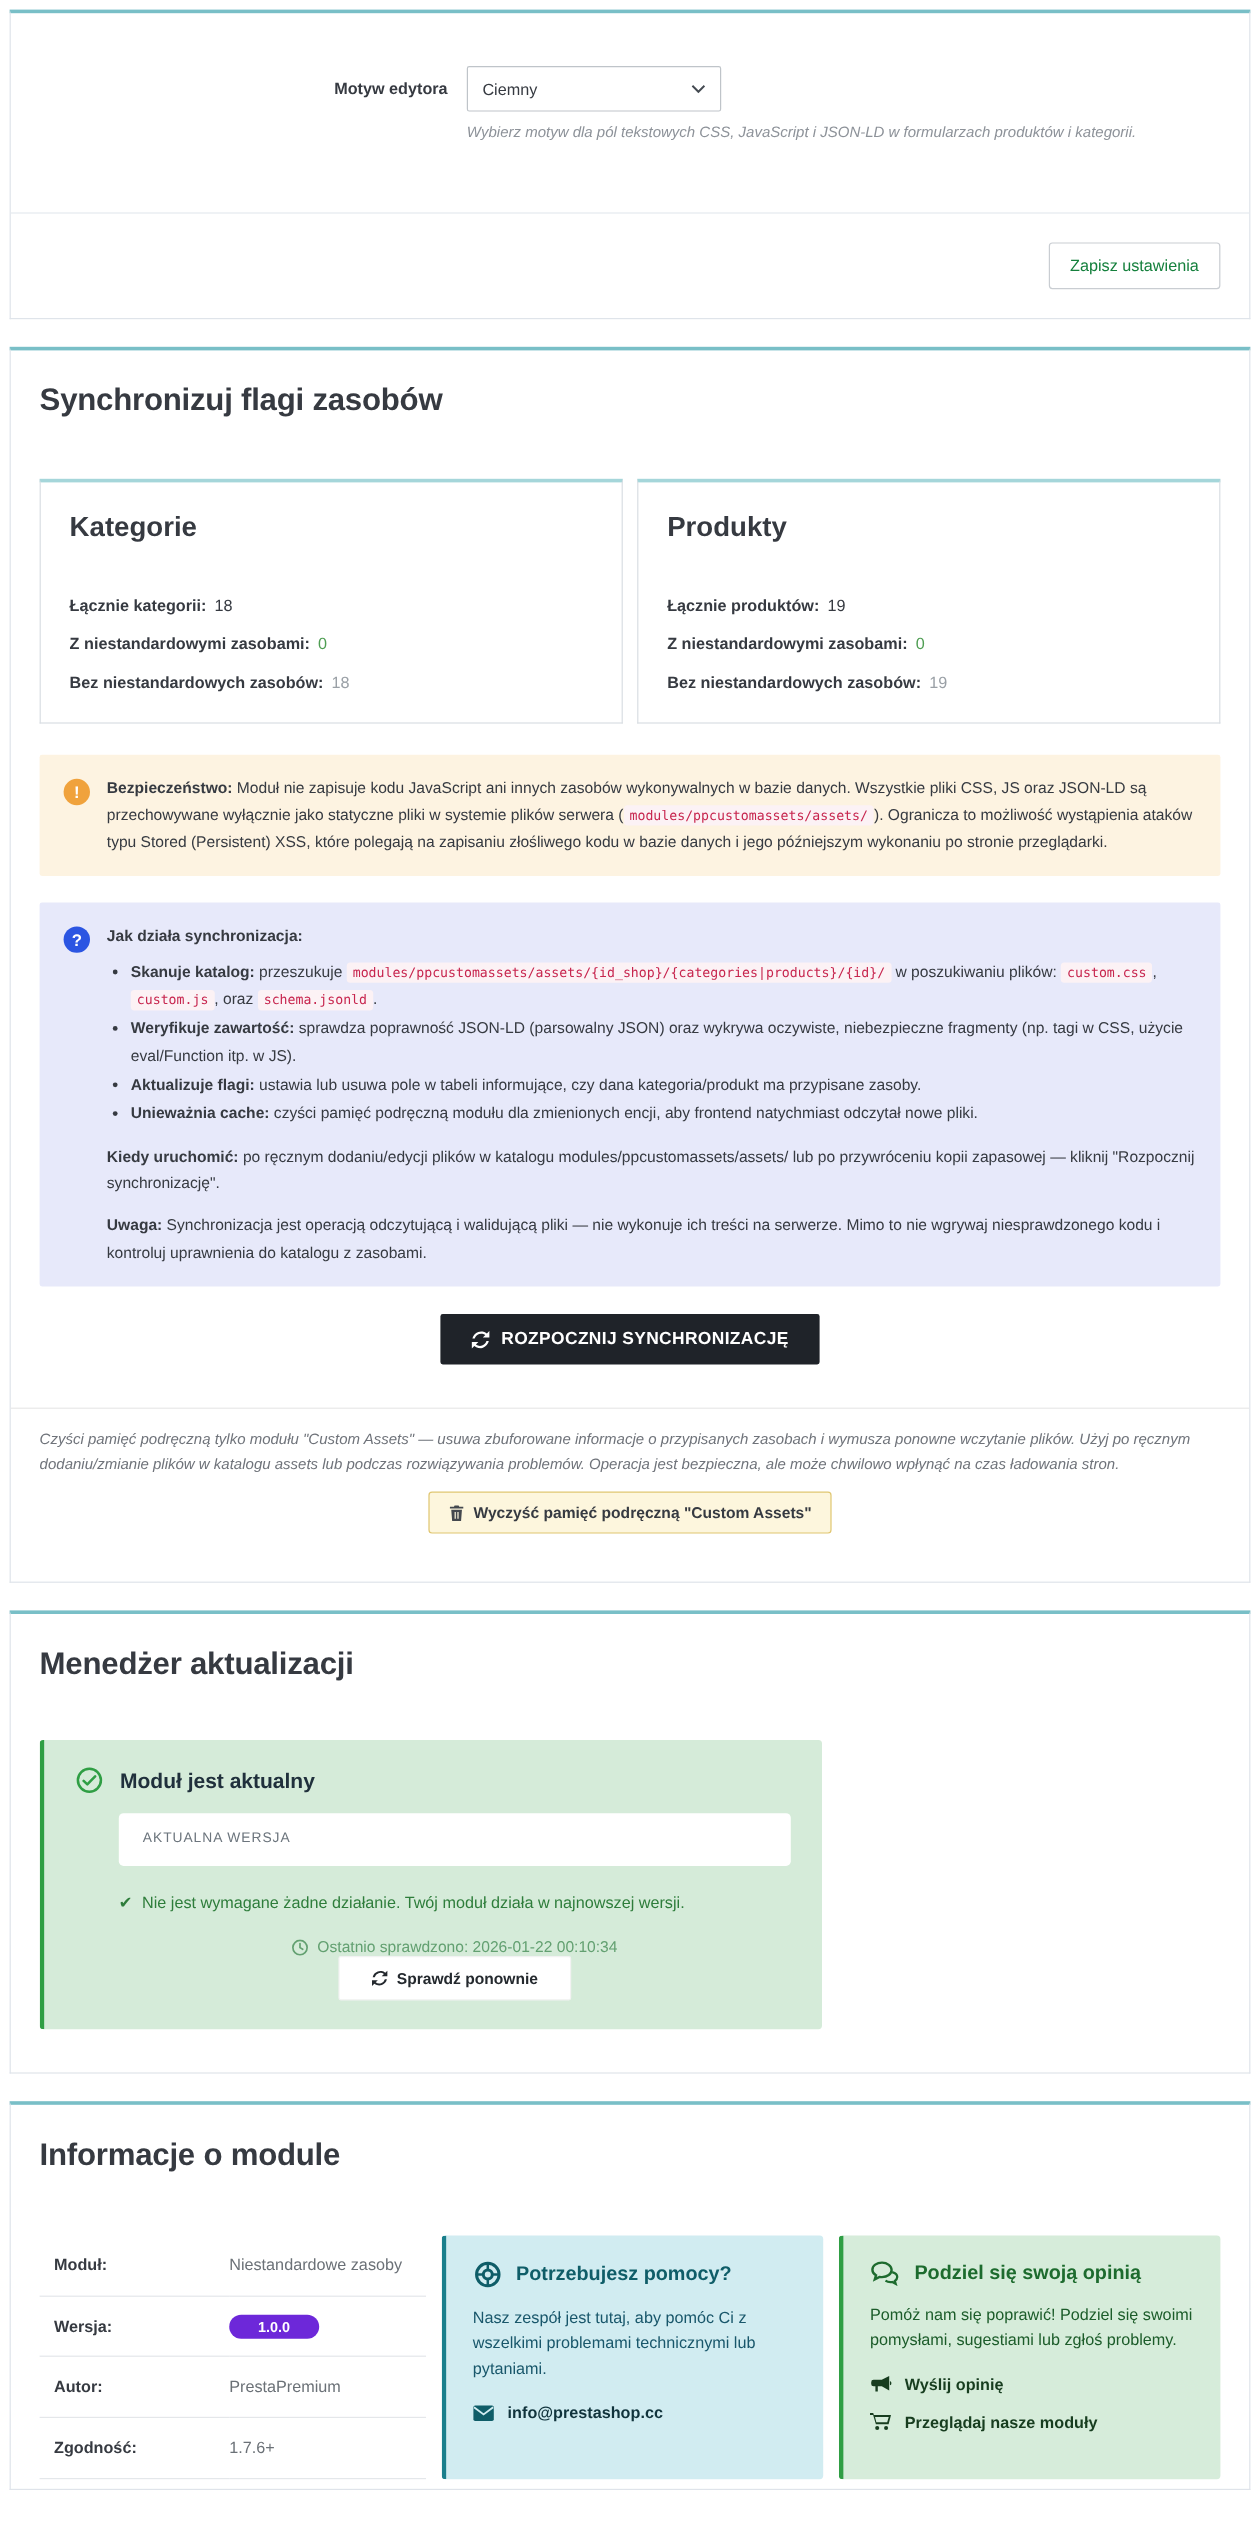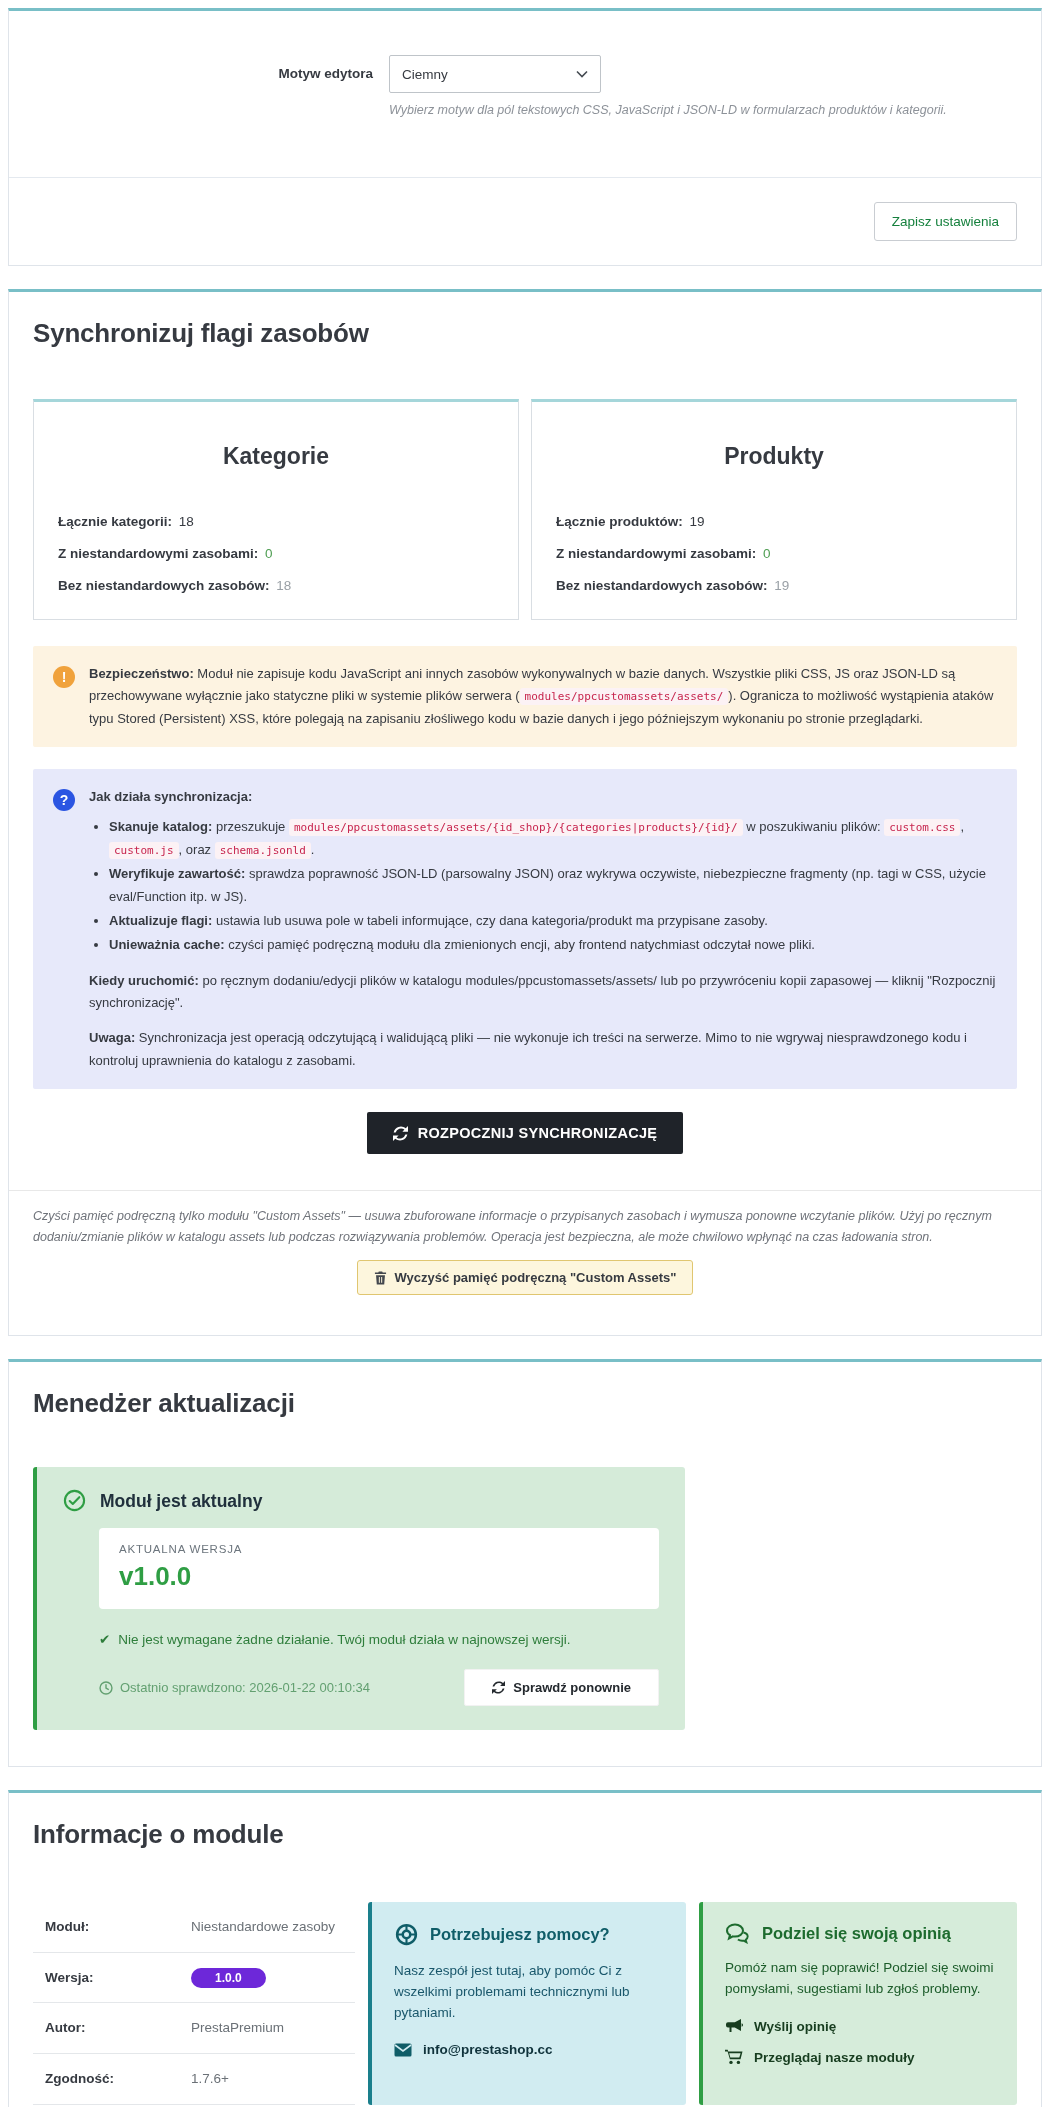--- a/index.html
+++ b/index.html
@@ -17,21 +17,21 @@
   .select { width:212px; height:38px; border:1px solid #bfc4c9; border-radius:2px; background:#fff;
             display:flex; align-items:center; justify-content:space-between; padding:0 12px; font-size:13.5px; cursor:pointer; }
   .help-text { font-style:italic; color:#8d9299; font-size:12.5px; margin:10px 0 0; }
   .panel-footer { border-top:1px solid #e4e9ef; margin-top:60px; padding:24px; display:flex; justify-content:flex-end; }
   .btn-default { background:#fff; border:1px solid #c9cdd2; border-radius:3px; padding:11px 17px; font-size:13.5px;
                  color:#15803d; font-family:inherit; cursor:pointer; }
 
   
   .cards-row { display:flex; gap:12px; margin:50px 24px 0; }
   .stat-card { flex:1; border:1px solid #d9dee3; border-top:3px solid #a5d6da; padding:18px 24px 26px; background:#fff; }
-  .stat-card h2 { font-size:23px; font-weight:600; margin:23px 0 44px;text-align:center; }
+  .stat-card h2 { font-size:23px; font-weight:600; margin:6px 0 44px; }
   .stat-line { font-size:13.5px; margin:17px 0 0; }
   .stat-line b { margin-right:3px; }
   .v-dark { color:#363a41; } .v-green { color:#4f9e53; } .v-muted { color:#9aa0a6; }
 
   .alert { display:flex; gap:14px; margin:26px 24px 0; padding:17px 20px; font-size:13px; line-height:1.72; border-radius:2px; }
   .alert.warning { background:#fdf3e1; }
   .alert.info { background:#e7e9fa; margin-top:22px; }
   .alert p { margin:0; }
   .circle-icon { flex:0 0 auto; width:22px; height:22px; border-radius:50%; color:#fff; font-weight:700; font-size:14px;
                  display:flex; align-items:center; justify-content:center; margin-top:3px; }
@@ -55,21 +55,21 @@
                          margin:13px 0 40px; cursor:pointer; }
 
   
   .update-box { margin:48px 24px 36px; width:652px; background:#d5ebd9; border-left:4px solid #2f9e44; border-radius:3px;
                 padding:22px 26px 24px; }
   .update-header { display:flex; align-items:flex-end; gap:14px; font-size:17.5px; font-weight:700; color:#20303c; }
   .version-card { background:#fff; border-radius:4px; margin:16px 0 0 36px; padding:15px 20px 17px; }
   .version-label { font-size:11.5px; color:#6c757d; letter-spacing:.8px; }
   .version-value { font-size:26px; font-weight:700; color:#2f9e44; margin-top:6px; }
   .ok-line { margin:22px 0 0 36px; color:#2e7d3b; font-size:13.5px; display:flex; gap:8px; align-items:center; }
-  .update-footer { display:flex; justify-content:space-between; align-items:center; margin:22px 0 0 36px; }
+  .update-footer { display:flex; justify-content:space-between; align-items:center; margin:22px 0 0 36px;flex-direction:column; }
   .last-checked { color:#63a071; font-size:13px; display:flex; align-items:center; gap:7px; }
   .btn-white { background:#fff; border:1px solid #f2f2f2; font-family:inherit; font-weight:700; font-size:13px; color:#24292e;
                padding:10px 27px; display:inline-flex; align-items:center; gap:8px; border-radius:2px; cursor:pointer; }
 
   
   .info-cols { display:flex; gap:13px; margin:52px 24px 0; padding-bottom:8px; align-items:stretch; }
   .module-table { flex:0 0 322px; border-collapse:collapse; font-size:13.5px; align-self:flex-start; }
   .module-table tr { border-bottom:1px solid #e4e7ea; }
   .module-table th { text-align:left; font-weight:700; width:158px; padding:15px 10px 15px 12px; vertical-align:middle; line-height:1.45; }
   .module-table td { color:#6b7177; padding:15px 0; line-height:1.45; }
@@ -196,21 +196,20 @@
       <div class="update-header">
         <svg class="icon-svg" width="23" height="23" viewBox="0 0 24 24" fill="none" stroke="#2f9e44" stroke-width="2.2">
             <circle cx="12" cy="12" r="10"></circle>
             <path d="M7 12.6l3.2 3L17 8.6" stroke-linecap="round" stroke-linejoin="round"></path>
           </svg>
         <span>Moduł jest aktualny</span>
       </div>
 
       <div class="version-card">
         <div class="version-label">AKTUALNA WERSJA</div>
-        <div class="version-value">v1.0.0</div>
       </div>
 
       <div class="ok-line">
         <span>✔</span>
         <span>Nie jest wymagane żadne działanie. Twój moduł działa w najnowszej wersji.</span>
       </div>
 
       <div class="update-footer">
         <span class="last-checked">
           <svg class="icon-svg" width="14" height="14" viewBox="0 0 16 16" fill="none" stroke="#63a071" stroke-width="1.6">

